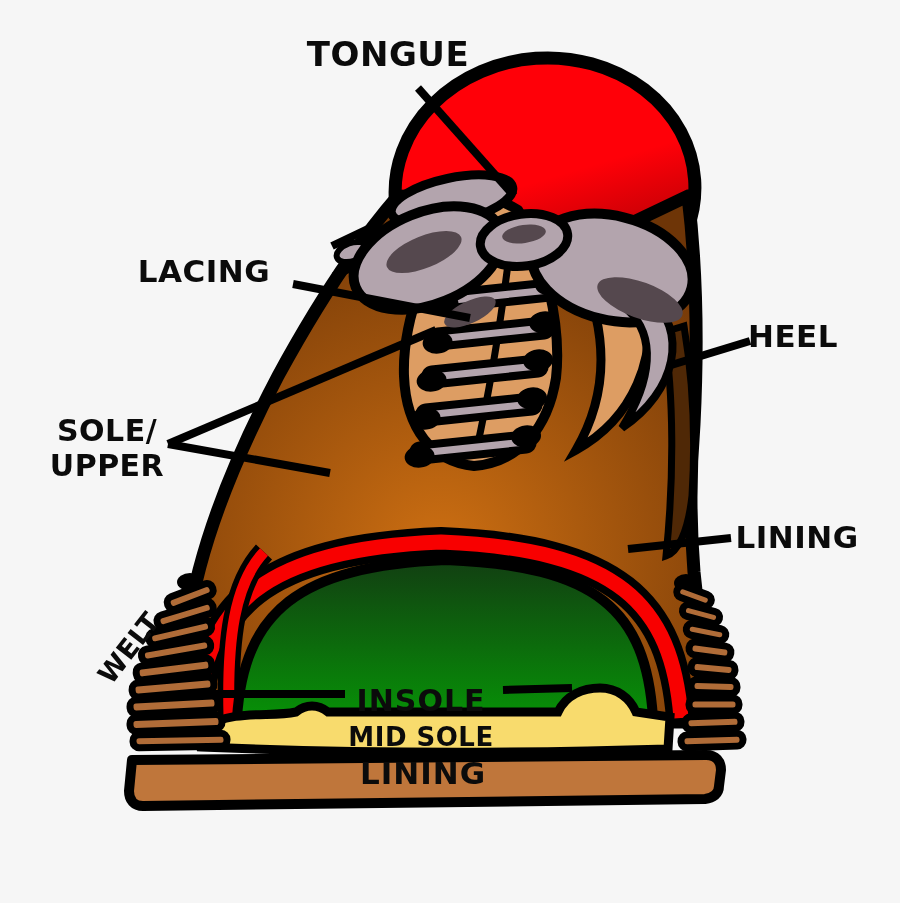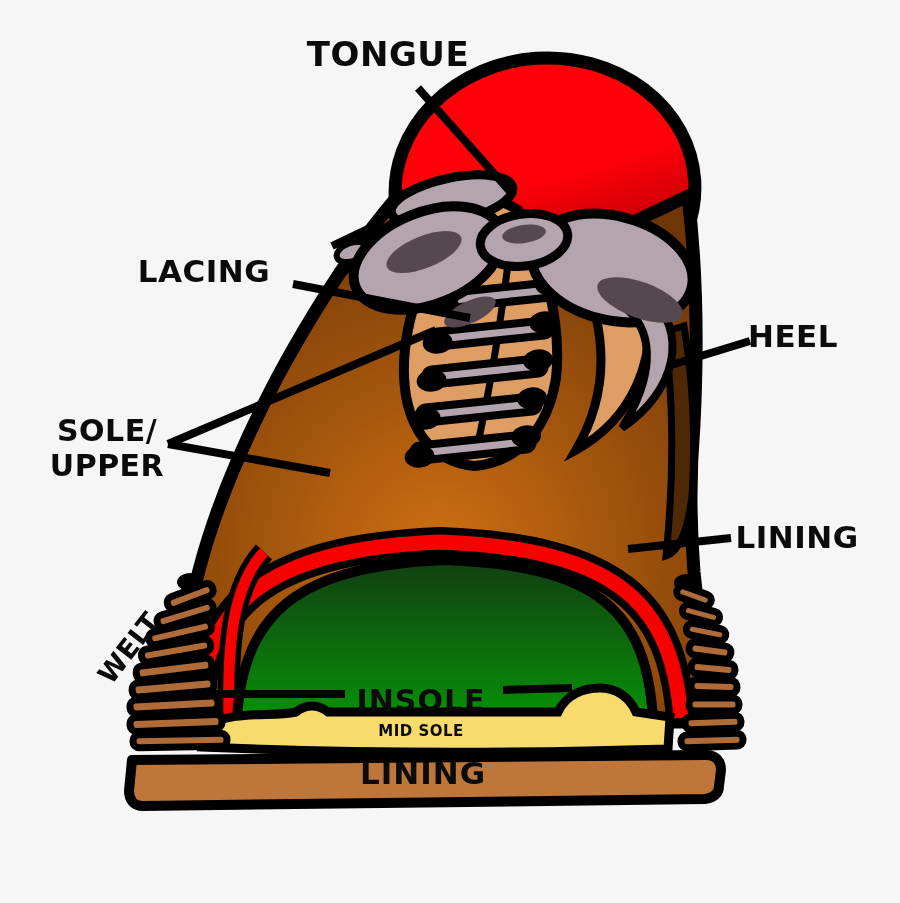--- a/index.html
+++ b/index.html
@@ -20,21 +20,21 @@
     line-height:1.1;
   }
   .lbl-tongue {left:388px;top:36px;font-size:34px;}
   .lbl-lacing {left:204px;top:254px;font-size:31px;}
   .lbl-heel   {left:793px;top:319px;font-size:31px;}
   .lbl-vamp   {left:107px;top:413px;font-size:30px;text-align:center;line-height:35px;}
   .lbl-vamp span{display:block;}
   .lbl-lining {left:797px;top:520px;font-size:31px;}
   .lbl-welt   {left:129px;top:648px;font-size:27px;transform:translate(-50%,-50%) rotate(-52deg);}
   .lbl-insole {left:421px;top:672px;font-size:30px;letter-spacing:1px;margin-top:12px;}
-  .lbl-midsole{left:421px;top:723px;font-size:15px;}
+  .lbl-midsole{left:421px;top:723px;font-size:26px;}
   .lbl-outsole{left:423px;top:756px;font-size:31px;letter-spacing:1px;}
 </style>
 </head>
 <body>
 
 <div class="stage">
 
   <svg width="900" height="903" viewBox="0 0 900 903">
     <defs>
       <linearGradient id="gTongue" x1="0" y1="0" x2="0.25" y2="1">

